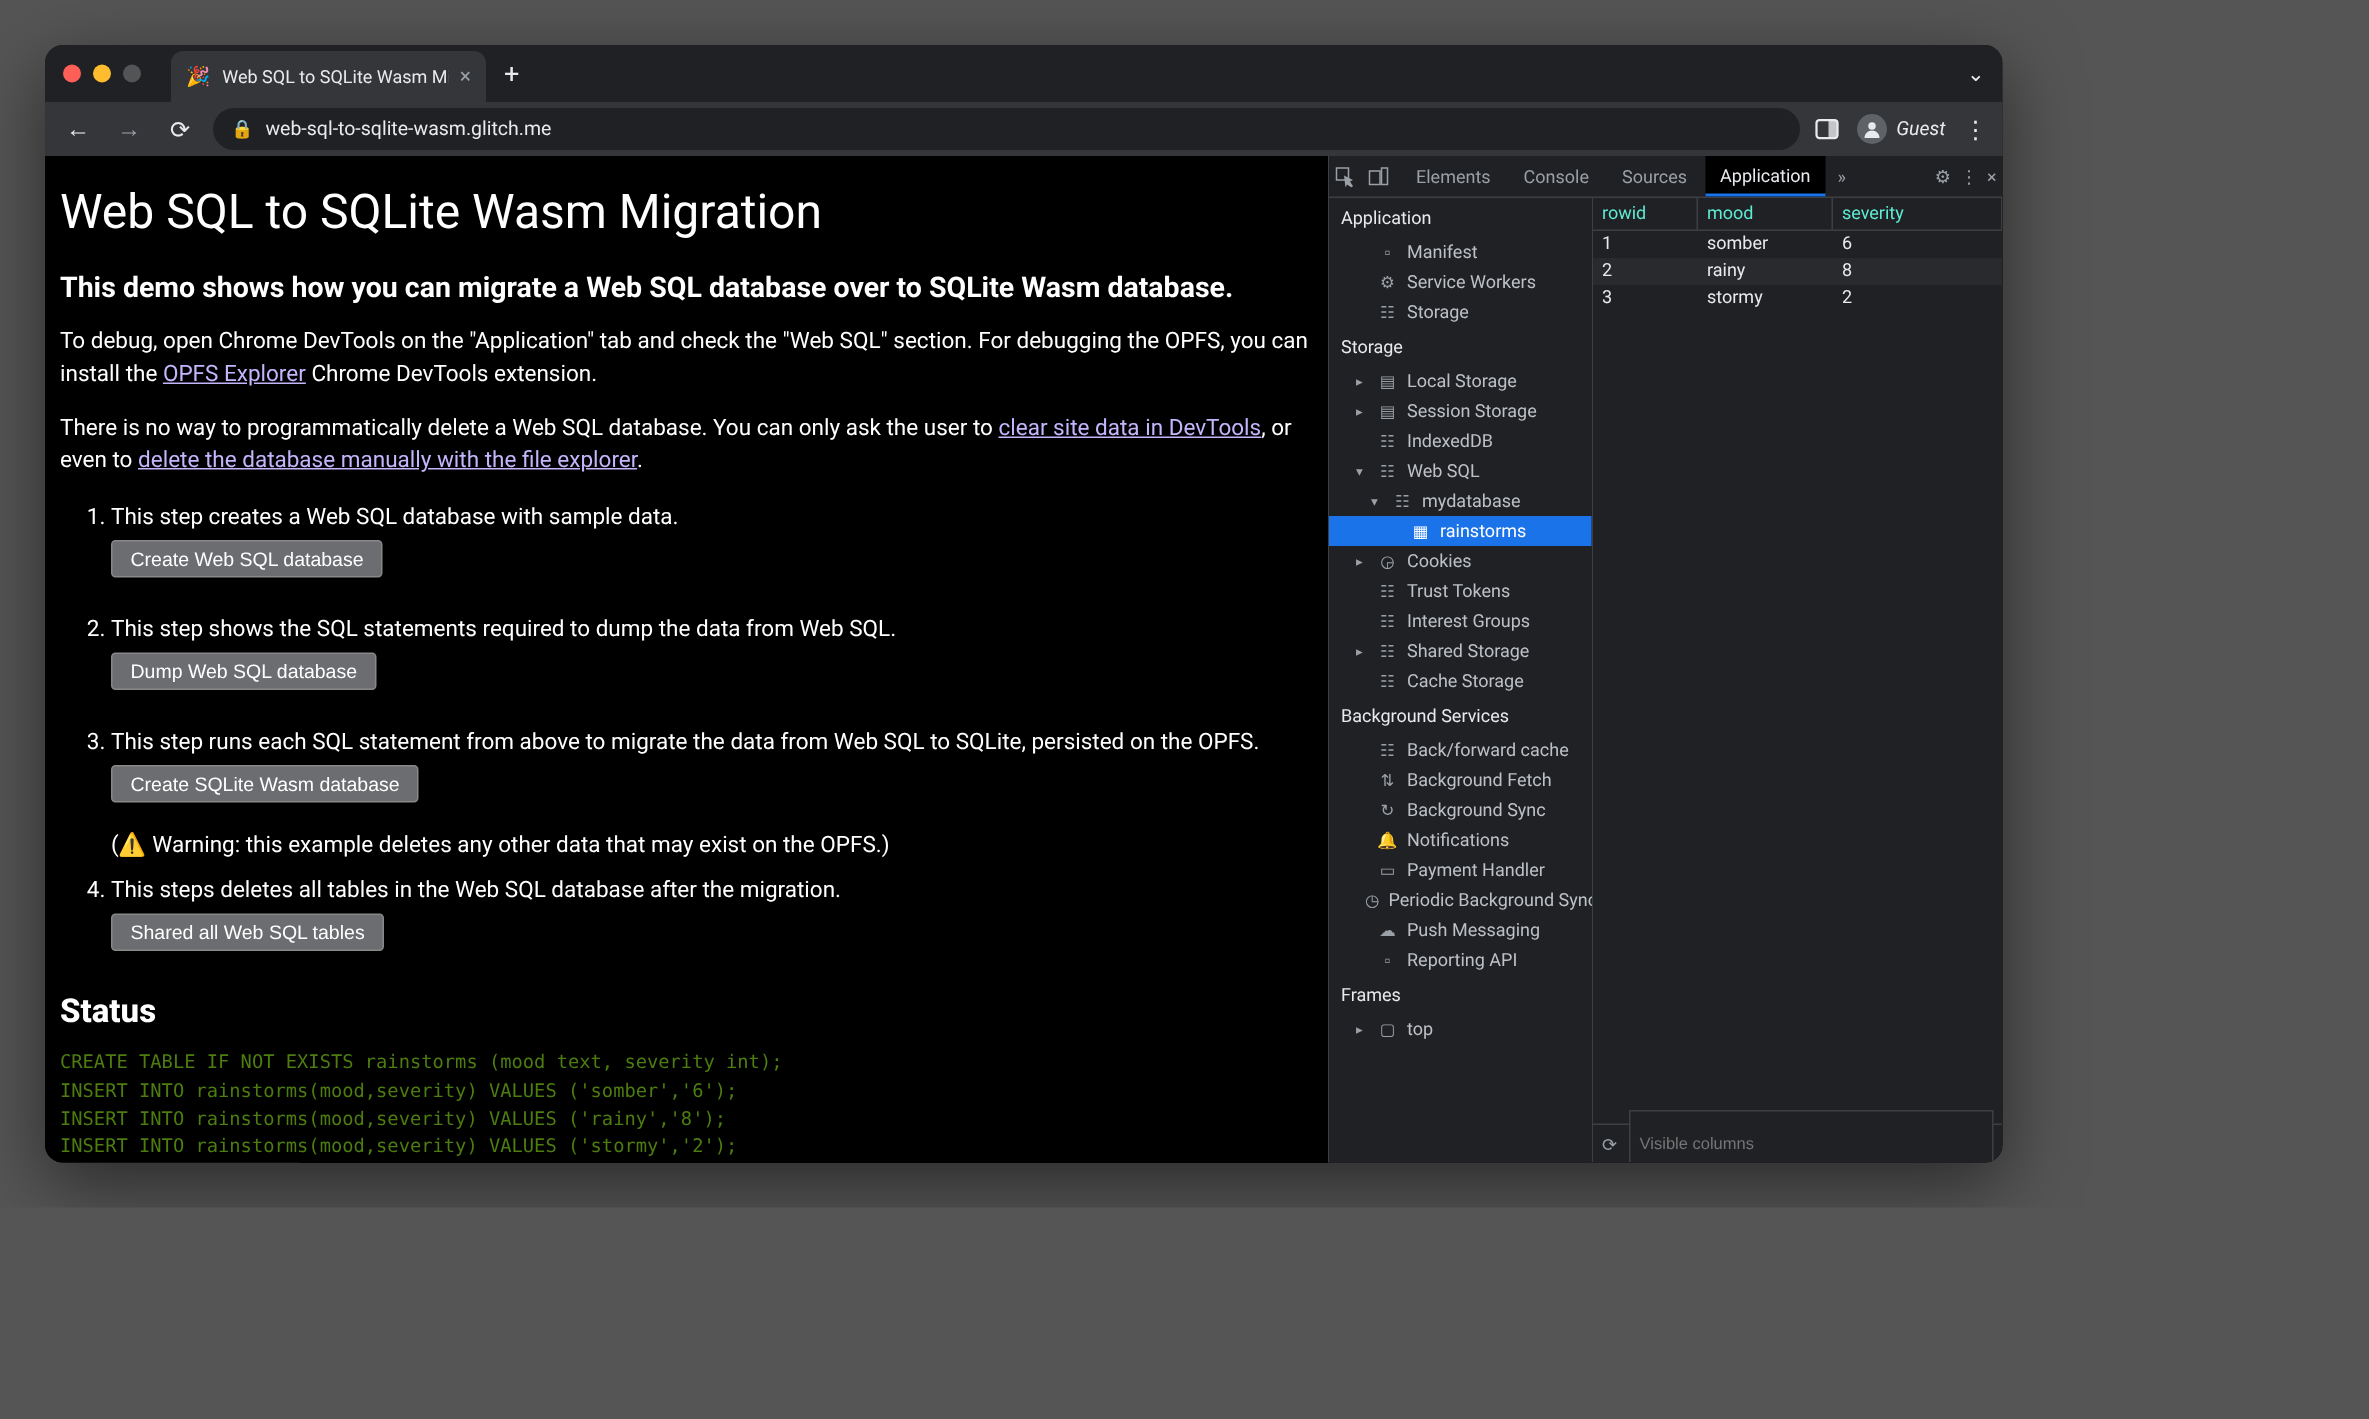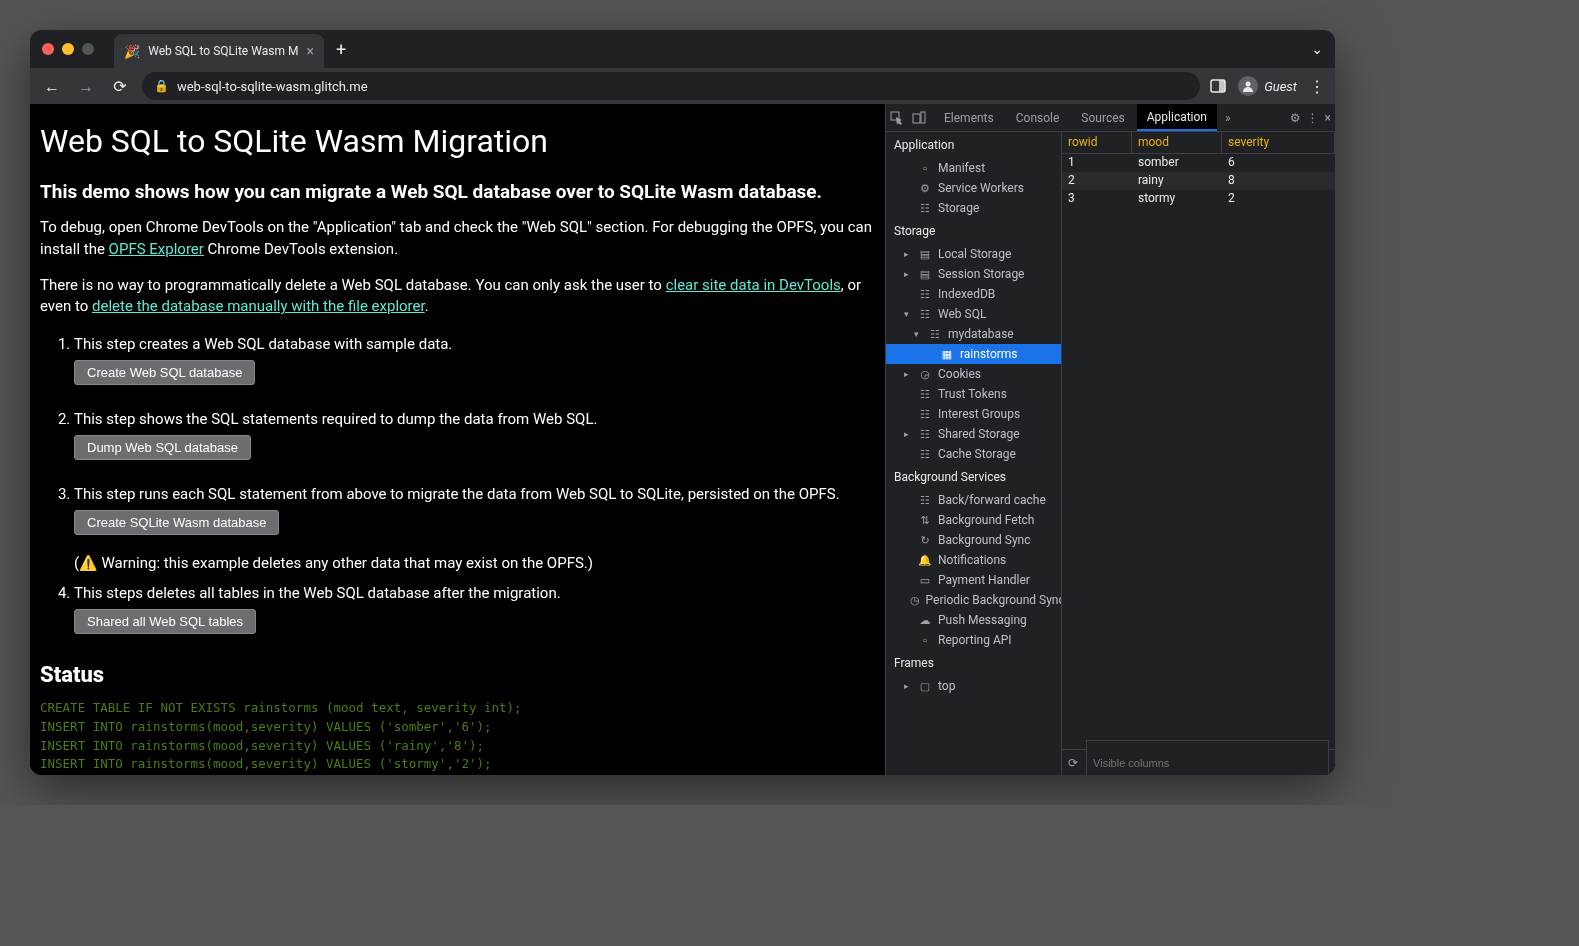--- a/index.html
+++ b/index.html
@@ -31,21 +31,21 @@
   .guest-av { width: 20px; height: 20px; border-radius: 50%; background: #5f6368; display:flex;align-items:center;justify-content:center;font-size:12px; }
   
   
   .body { flex: 1; display: flex; background: #000; overflow: hidden; }
   
   
   .page { flex: 1; background: #000; color: #fff; padding: 18px 10px; overflow: auto; font-size: 15px; }
   .page h1 { font-size: 32px; font-weight: 400; margin-bottom: 20px; }
   .page h2 { font-size: 19px; font-weight: 700; margin-bottom: 14px; }
   .page p { margin-bottom: 14px; line-height: 1.45; }
-  .page a { color: #5eead4; text-decoration: underline; }
+  .page a { color: #c4b5fd; text-decoration: underline; }
   .page ol { padding-left: 34px; }
   .page li { margin-bottom: 6px; line-height: 1.6; }
   .page button { background: #6b6d70; border: 1px solid #888; color: #fff; padding: 4px 12px; font-size: 13px; border-radius: 3px; margin: 4px 0 16px 0; display: inline-block; }
   .status-h { font-size: 22px; font-weight: 800; margin: 12px 0; }
   .status-log { font-family: ui-monospace, Menlo, monospace; font-size: 12.5px; color: #4d7c0f; line-height: 1.5; }
   
   
   .devtools { width: 450px; background: #202124; color: #e8eaed; display: flex; flex-direction: column; font-size: 12px; border-left: 1px solid #3c4043; }
   .dt-tabs { height: 28px; display: flex; align-items: center; border-bottom: 1px solid #3c4043; padding: 0 4px; gap: 2px; }
   .dt-ticon { width: 20px; text-align: center; color: #9aa0a6; }
@@ -60,21 +60,21 @@
   .dt-item { padding: 3px 4px 3px 18px; display: flex; align-items: center; gap: 6px; color: #bdc1c6; cursor: default; white-space: nowrap; }
   .dt-item .tri { width: 8px; display: inline-block; color: #9aa0a6; font-size: 9px; }
   .dt-item .ico { width: 14px; display: inline-block; text-align: center; color: #9aa0a6; font-size: 11px; }
   .dt-item.l2 { padding-left: 28px; }
   .dt-item.l3 { padding-left: 40px; }
   .dt-item.sel { background: #1a73e8; color: #fff; }
   .dt-item.sel .ico, .dt-item.sel .tri { color: #fff; }
   
   .dt-table { flex: 1; display: flex; flex-direction: column; }
   .dt-thead { display: flex; height: 22px; border-bottom: 1px solid #3c4043; }
-  .dt-th { padding: 3px 6px; border-right: 1px solid #3c4043; color: #eab308; }
+  .dt-th { padding: 3px 6px; border-right: 1px solid #3c4043; color: #5eead4; }
   .dt-th:nth-child(1){ width: 70px; } .dt-th:nth-child(2){ width: 90px; } .dt-th:nth-child(3){ flex:1; }
   .dt-row { display: flex; height: 18px; }
   .dt-row:nth-child(even){ background: #292a2d; }
   .dt-td { padding: 1px 6px; color: #e8eaed; }
   .dt-td:nth-child(1){ width: 70px; } .dt-td:nth-child(2){ width: 90px; } .dt-td:nth-child(3){ flex:1; }
   
   .dt-footer { height: 26px; border-top: 1px solid #3c4043; display: flex; align-items: center; padding: 0 6px; gap: 8px; }
   .dt-footer input { flex: 1; background: #202124; border: 1px solid #3c4043; color: #9aa0a6; padding: 16px 6px; font-size: 11px; }
   
   svg { display: block; }

